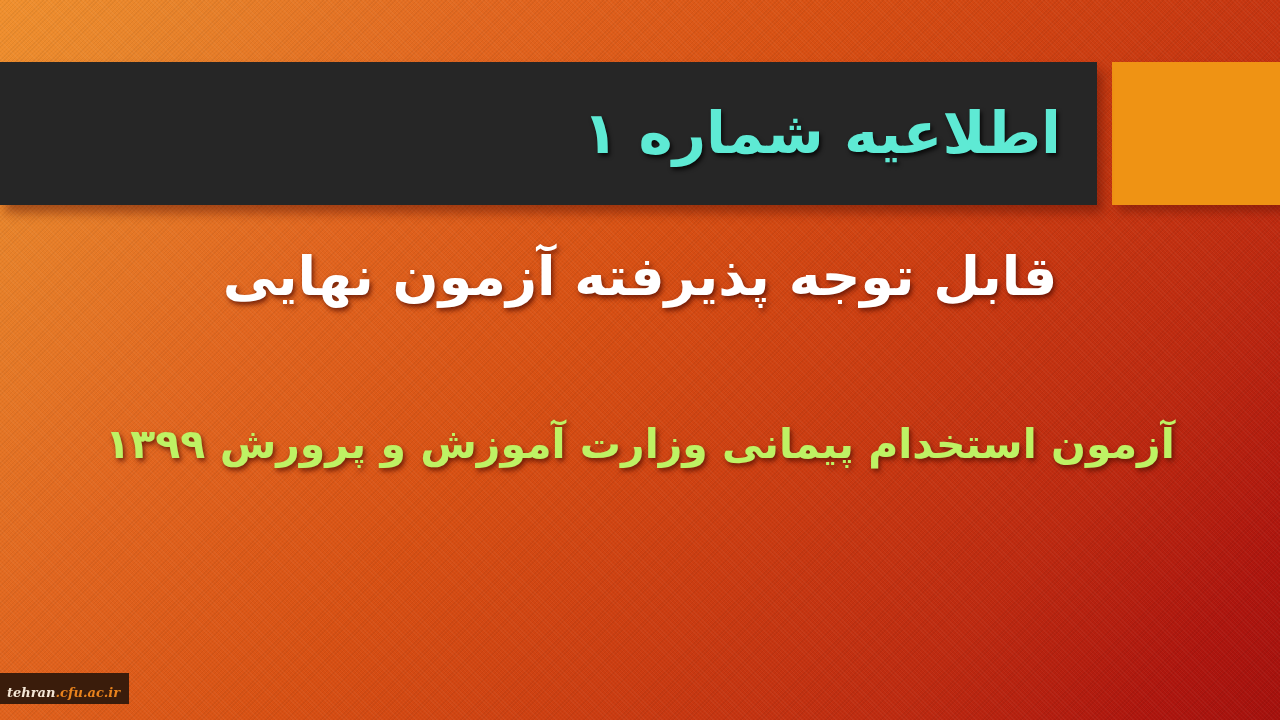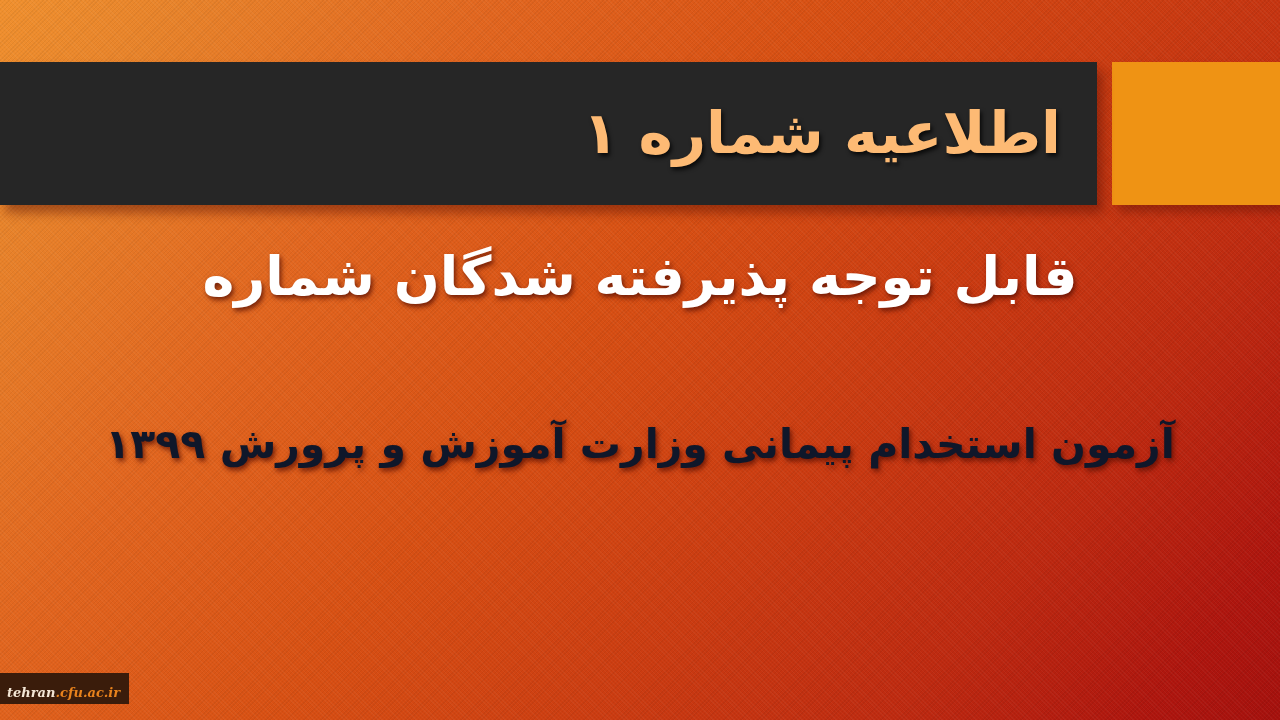--- a/index.html
+++ b/index.html
@@ -72,21 +72,21 @@
     background: #262626;
     box-shadow: 6px 8px 10px rgba(85, 14, 4, 0.45);
     display: flex;
     align-items: center;
     justify-content: flex-start;
     box-sizing: border-box;
     padding: 0 36px 0 0;
   }
 
   .banner-title {
-    color: #fdba74;
+    color: #5eead4;
     font-size: 58px;
     font-weight: bold;
     line-height: 1.15;
     letter-spacing: 0.5px;
     text-shadow: 2px 3px 4px rgba(0, 0, 0, 0.75);
     white-space: nowrap;
   }
 
   
   .body-area {
@@ -104,21 +104,21 @@
     margin: 18px 0 0 0;
     color: #FFFFFF;
     font-size: 54px;
     font-weight: bold;
     line-height: 1.22;
     text-shadow: 2px 3px 5px rgba(86, 14, 3, 0.78);
   }
 
   .subheadline {
     margin: 108px 0 0 0;
-    color: #0f172a;
+    color: #bef264;
     font-size: 41px;
     font-weight: bold;
     line-height: 1.3;
     text-shadow: 2px 3px 5px rgba(86, 14, 3, 0.78);
   }
 
   
   .watermark {
     position: absolute;
     left: 0;
@@ -145,21 +145,21 @@
   <div class="bg-gradient"></div>
   <div class="bg-texture"></div>
 
   <div class="accent-block"></div>
 
   <div class="title-banner">
     <span class="banner-title">اطلاعیه شماره ۱</span>
   </div>
 
   <div class="body-area">
-    <h1 class="headline">قابل توجه پذیرفته شدگان شماره</h1>
+    <h1 class="headline">قابل توجه پذیرفته آزمون نهایی</h1>
     <h2 class="subheadline">آزمون استخدام پیمانی وزارت آموزش و پرورش ۱۳۹۹</h2>
   </div>
 
   <div class="watermark">
     <span class="wm-name">tehran</span><span class="wm-domain">.cfu.ac.ir</span>
   </div>
 
 </div>
 
 </body></html>

